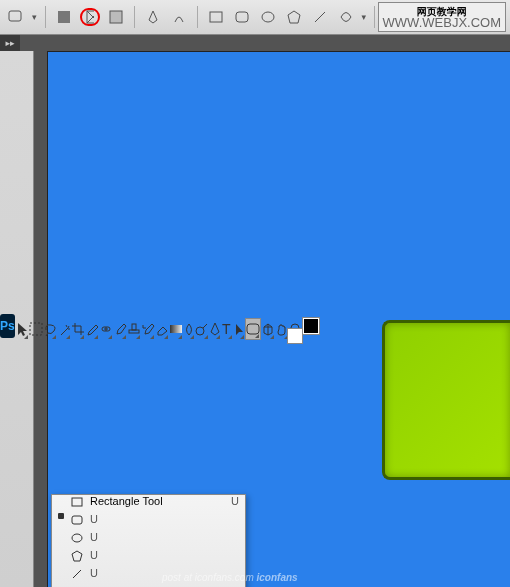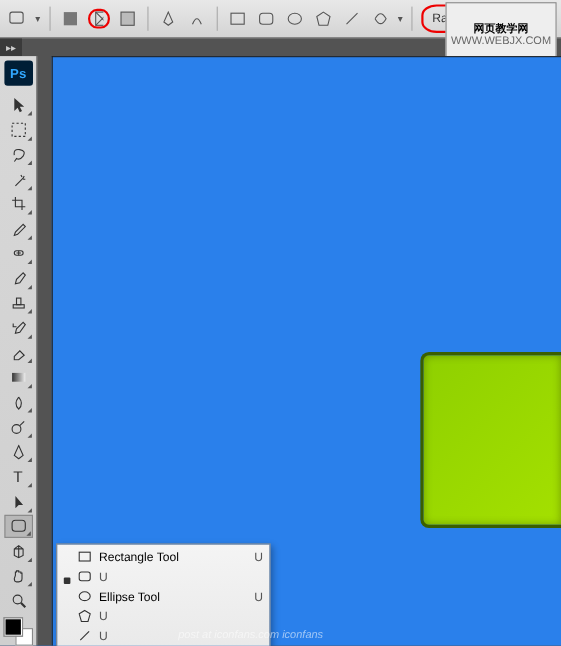--- a/index.html
+++ b/index.html
@@ -6,50 +6,50 @@
 body { width: 510px; height: 587px; background: #535353; overflow: hidden; position: relative; }
 
 .options-bar { position: absolute; top: 0; left: 0; right: 0; height: 35px; background: linear-gradient(#e8e8e8,#d4d4d4); border-bottom: 1px solid #888; display: flex; align-items: center; padding: 0 6px; gap: 6px; }
 .opt-icon { width: 20px; height: 18px; display: flex; align-items: center; justify-content: center; }
 .opt-icon svg { display: block; }
 .divider { width: 1px; height: 22px; background: #aaa; margin: 0 2px; }
 .red-circle { border: 2px solid #e00; border-radius: 50%/60%; padding: 2px 4px; }
 .radius-group { display: flex; align-items: center; gap: 4px; border: 2px solid #e00; border-radius: 14px/10px; padding: 2px 8px; }
 .radius-label { font-size: 11px; color: #333; }
 .radius-field { width: 42px; height: 18px; background: #fff; border: 1px solid #999; font-size: 11px; text-align: center; }
-.watermark-box { position: absolute; right: 4px; top: 2px; border: 1px solid #888; padding: 18px 4px; background: #eee; font-size: 10px; line-height: 11px; text-align: center; }
+.watermark-box { position: absolute; right: 4px; top: 2px; border: 1px solid #888; padding: 3px 4px; background: #eee; font-size: 10px; line-height: 11px; text-align: center; }
 .watermark-box .cn { font-weight: bold; }
-.watermark-box .en { color: #666; font-size: 10px; }
+.watermark-box .en { color: #666; font-size: 13px; }
 
 .panel-edge { position: absolute; top: 35px; left: 0; width: 20px; height: 16px; background: #3a3a3a; color: #ccc; font-size: 9px; display:flex; align-items:center; justify-content:center;}
 
 .canvas-area { position: absolute; top: 51px; left: 47px; right: 0; bottom: 0; background: #2a80eb; overflow: hidden; border-left: 1px solid #222; border-top: 1px solid #222;}
 .green-rect { position: absolute; right: 0; top: 268px; width: 128px; height: 160px; background: linear-gradient(135deg,#8fd000,#a4e000); border: 3px solid #3a5f00; border-radius: 8px 0 0 8px; border-right: none; box-shadow: inset 0 0 8px rgba(0,0,0,0.3); }
 
-.toolbox { position: absolute; top: 51px; left: 0; width: 34px; bottom: 0; background: linear-gradient(#d8d8d8,#cfcfcf); border-right: 1px solid #888; display: flex; flex-direction: column; align-items: center; padding-top: 4px; }
+.toolbox { position: absolute; top: 51px; left: 0; width: 34px; bottom: 0; background: linear-gradient(#d8d8d8,#cfcfcf); border-right: 1px solid #888; display: flex; flex-direction: row; align-items: center; padding-top: 20px; }
 .ps-logo { width: 26px; height: 24px; background: #001e36; color: #31a8ff; font-size: 12px; font-weight: bold; display: flex; align-items: center; justify-content: center; border-radius: 3px; margin-bottom: 6px; }
 .tool { width: 26px; height: 22px; display: flex; align-items: center; justify-content: center; margin-bottom: 1px; cursor: pointer; position: relative; }
 .tool.selected { background: #b8b8b8; border: 1px solid #888; }
 .tool svg { display: block; }
 .tool-corner { position: absolute; right: 1px; bottom: 1px; width: 0; height: 0; border-right: 4px solid #555; border-top: 4px solid transparent; }
 .color-swatch { width: 26px; height: 26px; position: relative; margin-top: 4px; }
 .color-fg { position: absolute; top: 0; left: 0; width: 16px; height: 16px; background: #000; border: 1px solid #fff; outline: 1px solid #888; }
 .color-bg { position: absolute; bottom: 0; right: 0; width: 16px; height: 16px; background: #fff; border: 1px solid #888; }
 
 .flyout { position: absolute; left: 51px; top: 494px; width: 195px; background: linear-gradient(#f4f4f4,#e8e8e8); border: 1px solid #888; box-shadow: 2px 2px 6px rgba(0,0,0,.3); }
-.flyout-row { display: flex; align-items: flex-end; height: 18px; padding: 0 6px; gap: 6px; font-size: 11px; cursor: pointer; }
+.flyout-row { display: flex; align-items: flex-start; height: 18px; padding: 0 6px; gap: 6px; font-size: 11px; cursor: pointer; }
 .flyout-dot { width: 6px; height: 6px; background: #333; border-radius: 1px; visibility: hidden; }
 .flyout-row.active .flyout-dot { visibility: visible; }
 .flyout-icon { width: 14px; height: 14px; display: flex; align-items: center; justify-content: center; }
 .flyout-label { flex: 1; }
 .flyout-label.circled { border: 2px solid #e00; border-radius: 10px/8px; padding: 0 4px; }
 .flyout-key { color: #555; }
 
 .post-watermark { position: absolute; left: 162px; bottom: 4px; font-size: 10px; color: rgba(255,255,255,.55); font-style: italic; }
-.post-watermark b { font-style: italic; font-weight: normal; }
+.post-watermark b { font-style: italic; font-weight: bold; }
 </style>
 </head>
 <body>
 
 <div class="options-bar">
   <div class="opt-icon">
     <svg width="16" height="14">
         <rect x="1" y="1" width="12" height="10" rx="2" fill="none" stroke="#555"></rect>
       </svg>
   </div>
@@ -296,21 +296,20 @@
       </span>
     <span class="flyout-key">U</span>
   </div>
   <div class="flyout-row">
     <span class="flyout-dot"></span>
     <span class="flyout-icon">
         <svg width="12" height="10">
           <ellipse cx="6" cy="5" rx="5" ry="4" fill="none" stroke="#333"></ellipse>
         </svg>
       </span>
-    <span class="flyout-label">Ellipse Tool</span>
     <span class="flyout-key">U</span>
   </div>
   <div class="flyout-row">
     <span class="flyout-dot"></span>
     <span class="flyout-icon">
         <svg width="12" height="12">
           <polygon points="6,1 11,4 9,11 3,11 1,4" fill="none" stroke="#333"></polygon>
         </svg>
       </span>
     <span class="flyout-key">U</span>

